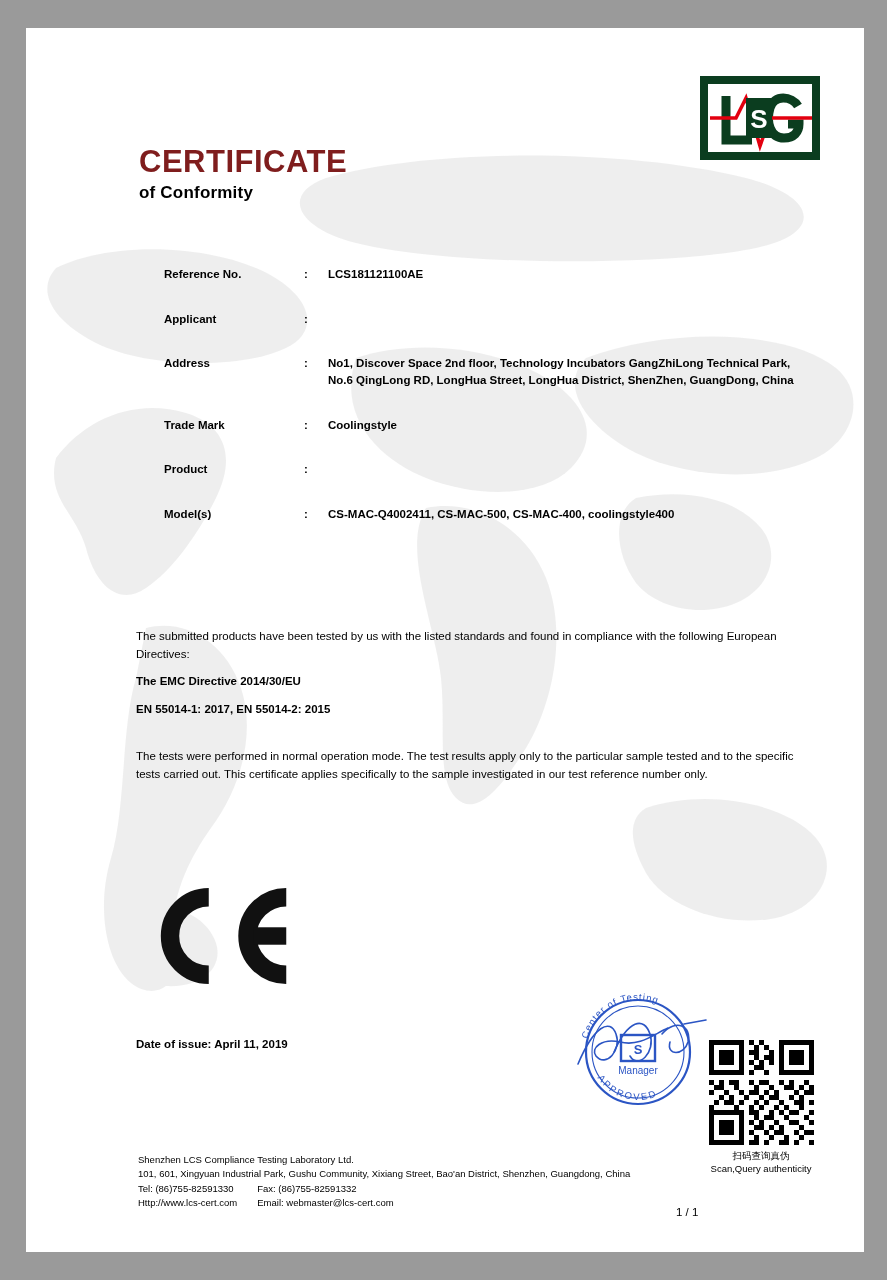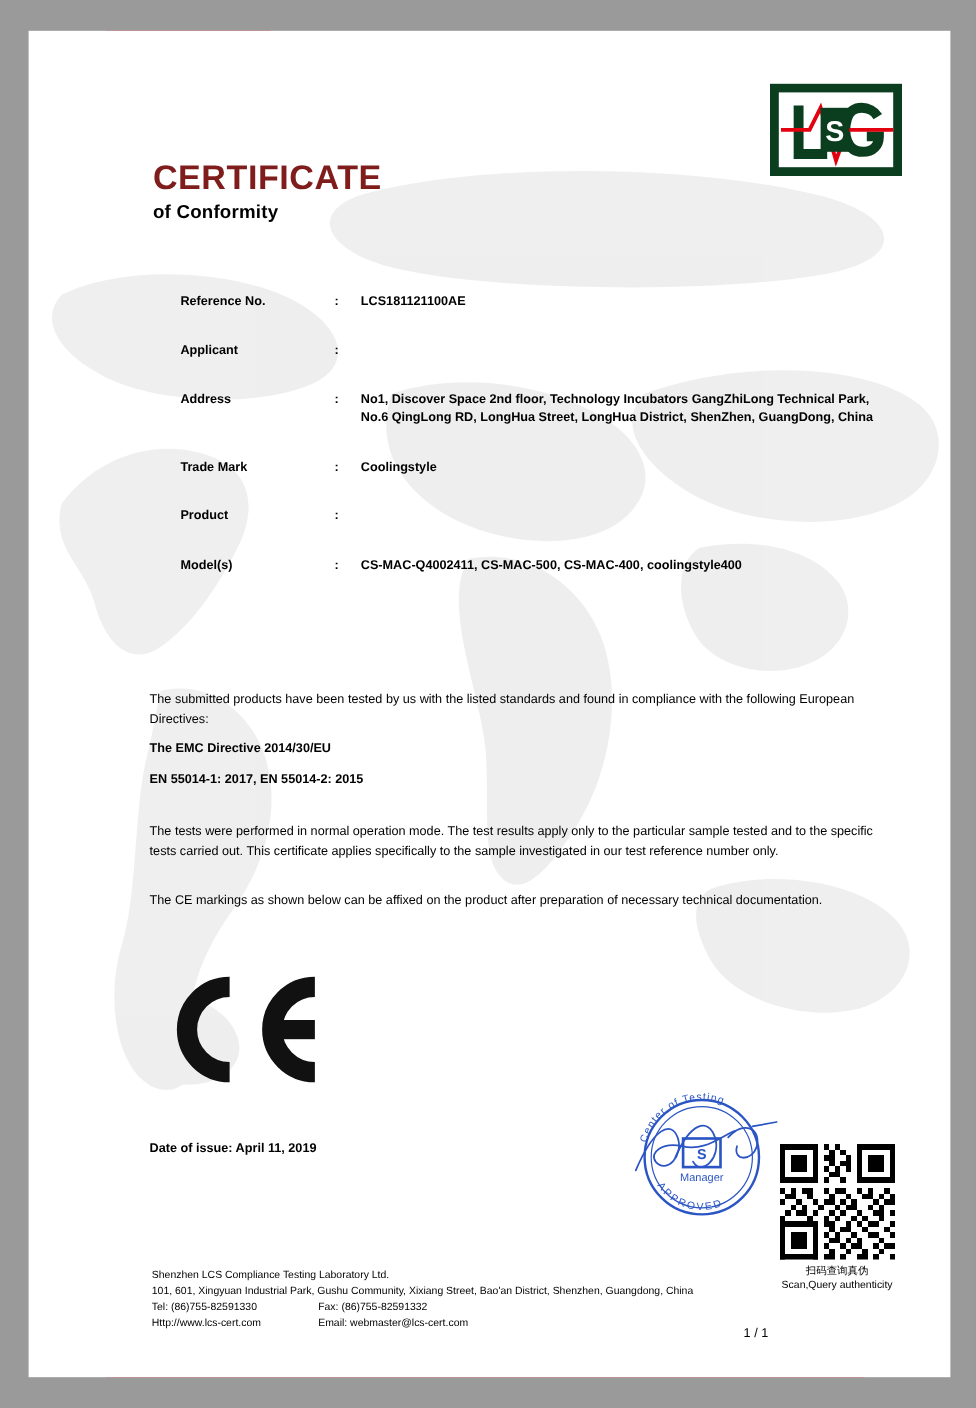--- a/index.html
+++ b/index.html
@@ -194,21 +194,21 @@
   .footer {
     position: absolute;
     left: 112px;
     top: 1125px;
     font-size: 9.5px;
     color: #000;
     line-height: 1.5;
   }
   .footer .contact-cols {
     display: flex;
-    gap: 52px;
+    gap: 20px;
   }
   .page-num {
     position: absolute;
     left: 650px;
     top: 1178px;
     font-size: 11.5px;
     font-weight: normal;
     color: #000;
   }
 </style>
@@ -300,21 +300,20 @@
         <div class="field-label">Model(s)</div>
         <div class="field-colon">:</div>
         <div class="field-value">CS-MAC-Q4002411, CS-MAC-500, CS-MAC-400, coolingstyle400</div>
       </div>
     </div>
 
     <div class="body-text p-intro">The submitted products have been tested by us with the listed standards and found in compliance with the following European Directives:</div>
     <div class="body-text p-directive">The EMC Directive 2014/30/EU</div>
     <div class="body-text p-standards">EN 55014-1: 2017, EN 55014-2: 2015</div>
     <div class="body-text p-tests">The tests were performed in normal operation mode. The test results apply only to the particular sample tested and to the specific tests carried out. This certificate applies specifically to the sample investigated in our test reference number only.</div>
-    <div class="body-text p-marking">The CE markings as shown below can be affixed on the product after preparation of necessary technical documentation.</div>
 
     <div class="ce-mark">
       <svg viewBox="0 0 160 100" width="155" height="100">
         <path d="M72 10 A 40 40 0 1 0 72 90" fill="none" stroke="#111111" stroke-width="19"></path>
         <path d="M152 10 A 40 40 0 1 0 152 90" fill="none" stroke="#111111" stroke-width="19"></path>
         <rect x="118" y="41" width="34" height="18" fill="#111111"></rect>
       </svg>
     </div>
 
     <div class="date-issue">Date of issue: April 11, 2019</div>

